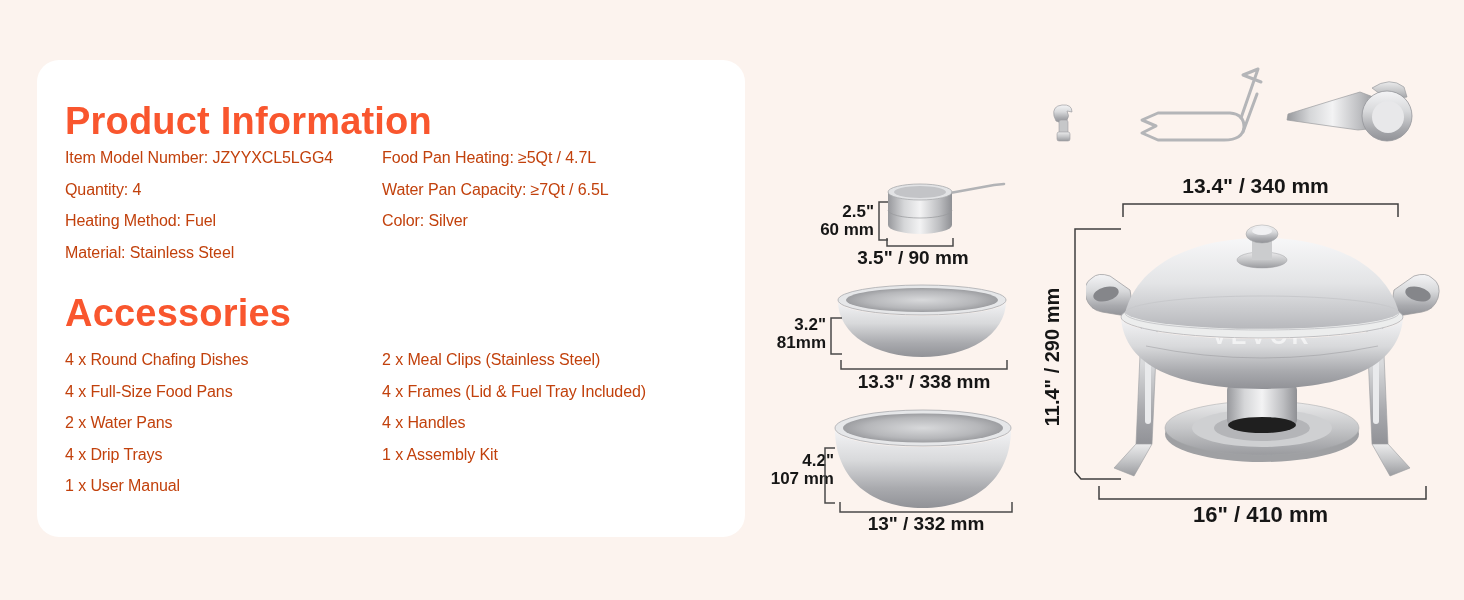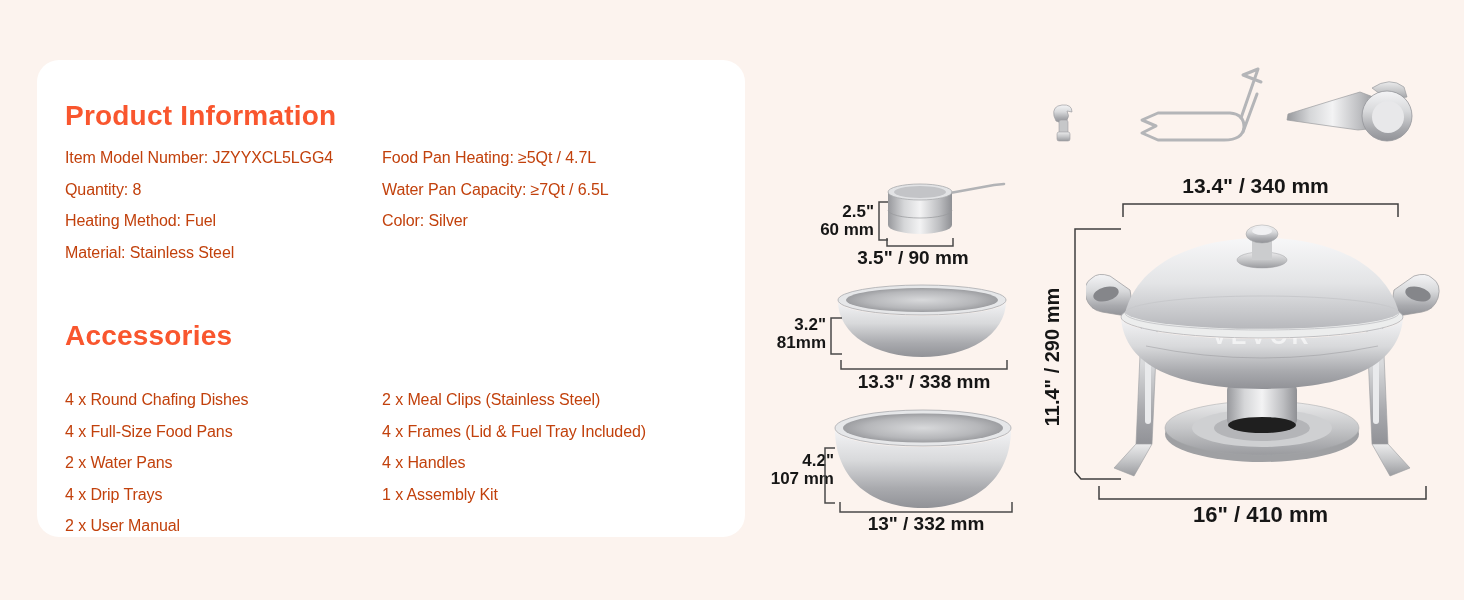--- a/index.html
+++ b/index.html
@@ -8,31 +8,31 @@
     background:#fcf3ee;
     font-family:"Liberation Sans", sans-serif;
     color:#3d3d3d;
   }
   .card{
     position:absolute;left:37px;top:60px;width:708px;height:477px;
     background:#ffffff;border-radius:22px;
   }
   .sec-title{
     position:absolute;left:28px;margin:0;
-    font-size:28px;font-weight:bold;color:#f9562e;letter-spacing:.2px;
+    font-size:38px;font-weight:bold;color:#f9562e;letter-spacing:.2px;
   }
   .title-info{top:40px;}
-  .title-acc{top:260px;}
+  .title-acc{top:232px;}
   .grid{
     position:absolute;left:28px;width:668px;
     display:grid;grid-template-columns:317px 1fr;
     font-size:16px;letter-spacing:-.1px;color:#c2410c;
   }
   .grid-info{top:88px;grid-auto-rows:31.6px;}
-  .grid-acc{top:290px;grid-auto-rows:31.6px;margin-top:40px;}
+  .grid-acc{top:290px;grid-auto-rows:31.6px;}
   .cell{white-space:nowrap;line-height:19px;}
   .dim{position:absolute;font-weight:bold;color:#161616;}
   .dim-sm{font-size:17px;line-height:17.5px;text-align:right;}
   .dim-w{font-size:19px;text-align:center;white-space:nowrap;}
   .dim-lg{font-size:21px;text-align:center;white-space:nowrap;}
   .dim-xl{font-size:22px;text-align:center;white-space:nowrap;}
   .dim-vert{
     width:260px;height:24px;text-align:center;font-size:20px;
     transform:rotate(-90deg);transform-origin:center;
   }
@@ -75,39 +75,39 @@
     </radialGradient>
   </defs>
 </svg>
 
 <div class="card">
   <h1 class="sec-title title-info">Product Information</h1>
 
   <div class="grid grid-info">
     <div class="cell">Item Model Number: JZYYXCL5LGG4</div>
     <div class="cell">Food Pan Heating: ≥5Qt / 4.7L</div>
-    <div class="cell">Quantity: 8</div>
+    <div class="cell">Quantity: 4</div>
     <div class="cell">Water Pan Capacity: ≥7Qt / 6.5L</div>
     <div class="cell">Heating Method: Fuel</div>
     <div class="cell">Color: Silver</div>
     <div class="cell">Material: Stainless Steel</div>
   </div>
 
   <h1 class="sec-title title-acc">Accessories</h1>
 
   <div class="grid grid-acc">
     <div class="cell">4 x Round Chafing Dishes</div>
     <div class="cell">2 x Meal Clips (Stainless Steel)</div>
     <div class="cell">4 x Full-Size Food Pans</div>
     <div class="cell">4 x Frames (Lid &amp; Fuel Tray Included)</div>
     <div class="cell">2 x Water Pans</div>
     <div class="cell">4 x Handles</div>
     <div class="cell">4 x Drip Trays</div>
     <div class="cell">1 x Assembly Kit</div>
-    <div class="cell">2 x User Manual</div>
+    <div class="cell">1 x User Manual</div>
   </div>
 </div>
 
 <svg class="abs fig" style="left:1048px;top:102px" width="32" height="44">
   <path d="M6,14 Q4,4 14,3 Q24,2 24,10 L19,9 Q22,14 19,18 Q14,22 8,19 Z" fill="url(#gV)" stroke="#9d9ea2" stroke-width=".7"></path>
   <rect x="11" y="18" width="9" height="14" rx="2" fill="#c6c7c9" stroke="#9d9ea2" stroke-width=".6"></rect>
   <rect x="9" y="30" width="13" height="9" rx="2" fill="url(#gBase)" stroke="#9d9ea2" stroke-width=".6"></rect>
 </svg>
 
 <svg class="abs fig" style="left:1112px;top:56px" width="152" height="96">

